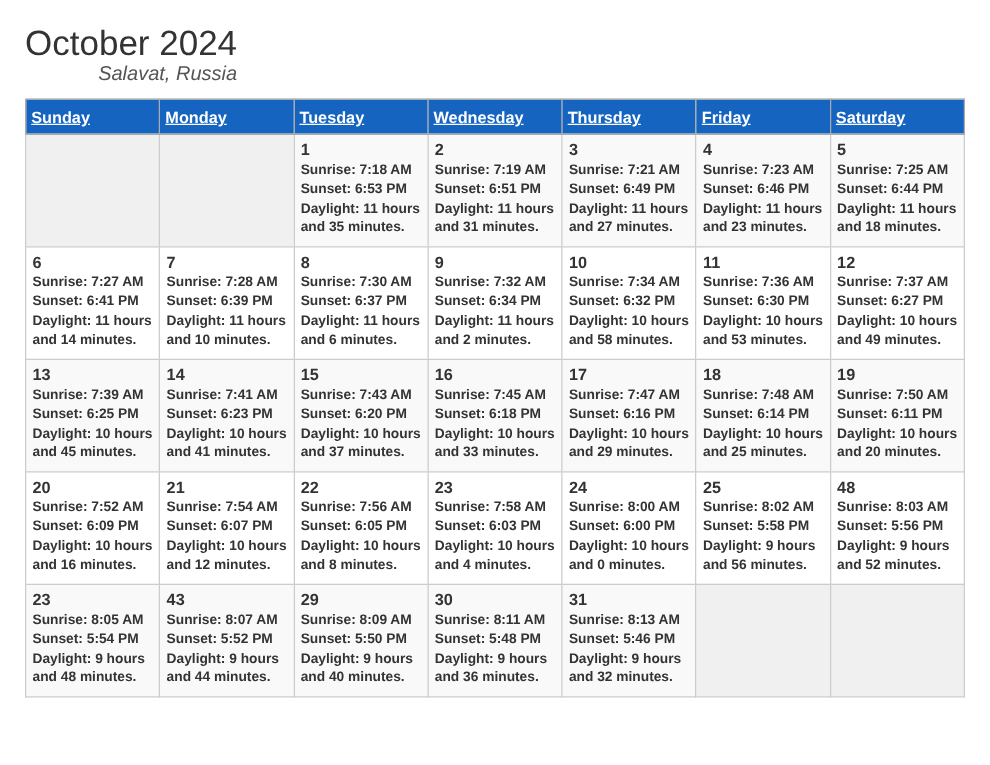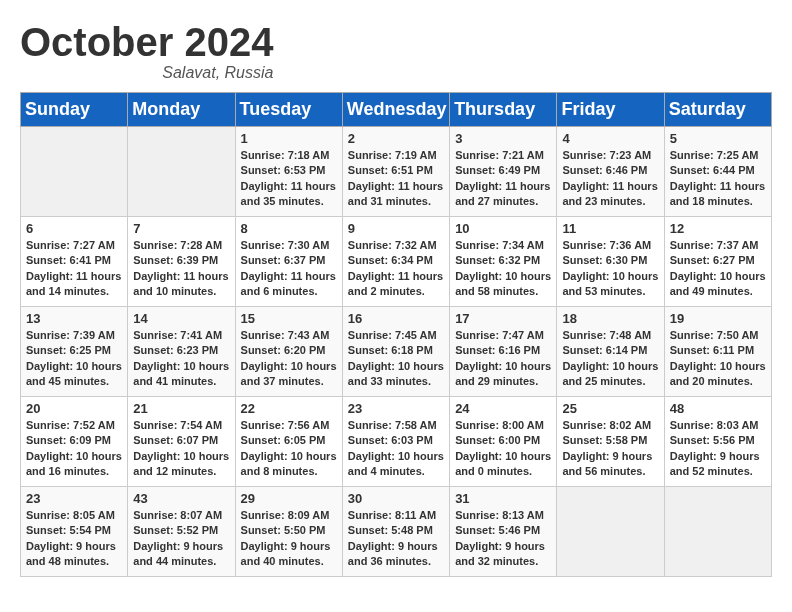--- a/index.html
+++ b/index.html
@@ -32,44 +32,45 @@
     }
     .logo-icon {
       width: 28px;
       height: 28px;
       margin-left: 2px;
     }
     .title-block {
       text-align: right;
     }
     .title-block h1 {
-      font-size: 40px;
-      font-weight: bold;
+      font-size: 28px;
+      font-weight: normal;
       color: #333;
       line-height: 1.1;
     }
     .title-block h2 {
       font-size: 16px;
       font-weight: normal;
       color: #555;
       font-style: italic;
     }
     table {
       width: 100%;
       border-collapse: collapse;
       table-layout: fixed;
     }
     thead tr th {
       background-color: #1565c0;
       color: #fff;
       padding: 6px 4px;
-      font-size: 18px;
+      font-size: 13px;
       font-weight: bold;
       text-align: left;
       border: 1px solid #aaa;
+      text-decoration: underline;
     }
     tbody tr td {
       border: 1px solid #ccc;
       vertical-align: top;
       padding: 4px 5px;
       min-height: 80px;
       height: 90px;
       font-size: 11px;
       color: #333;
       background: #fff;

